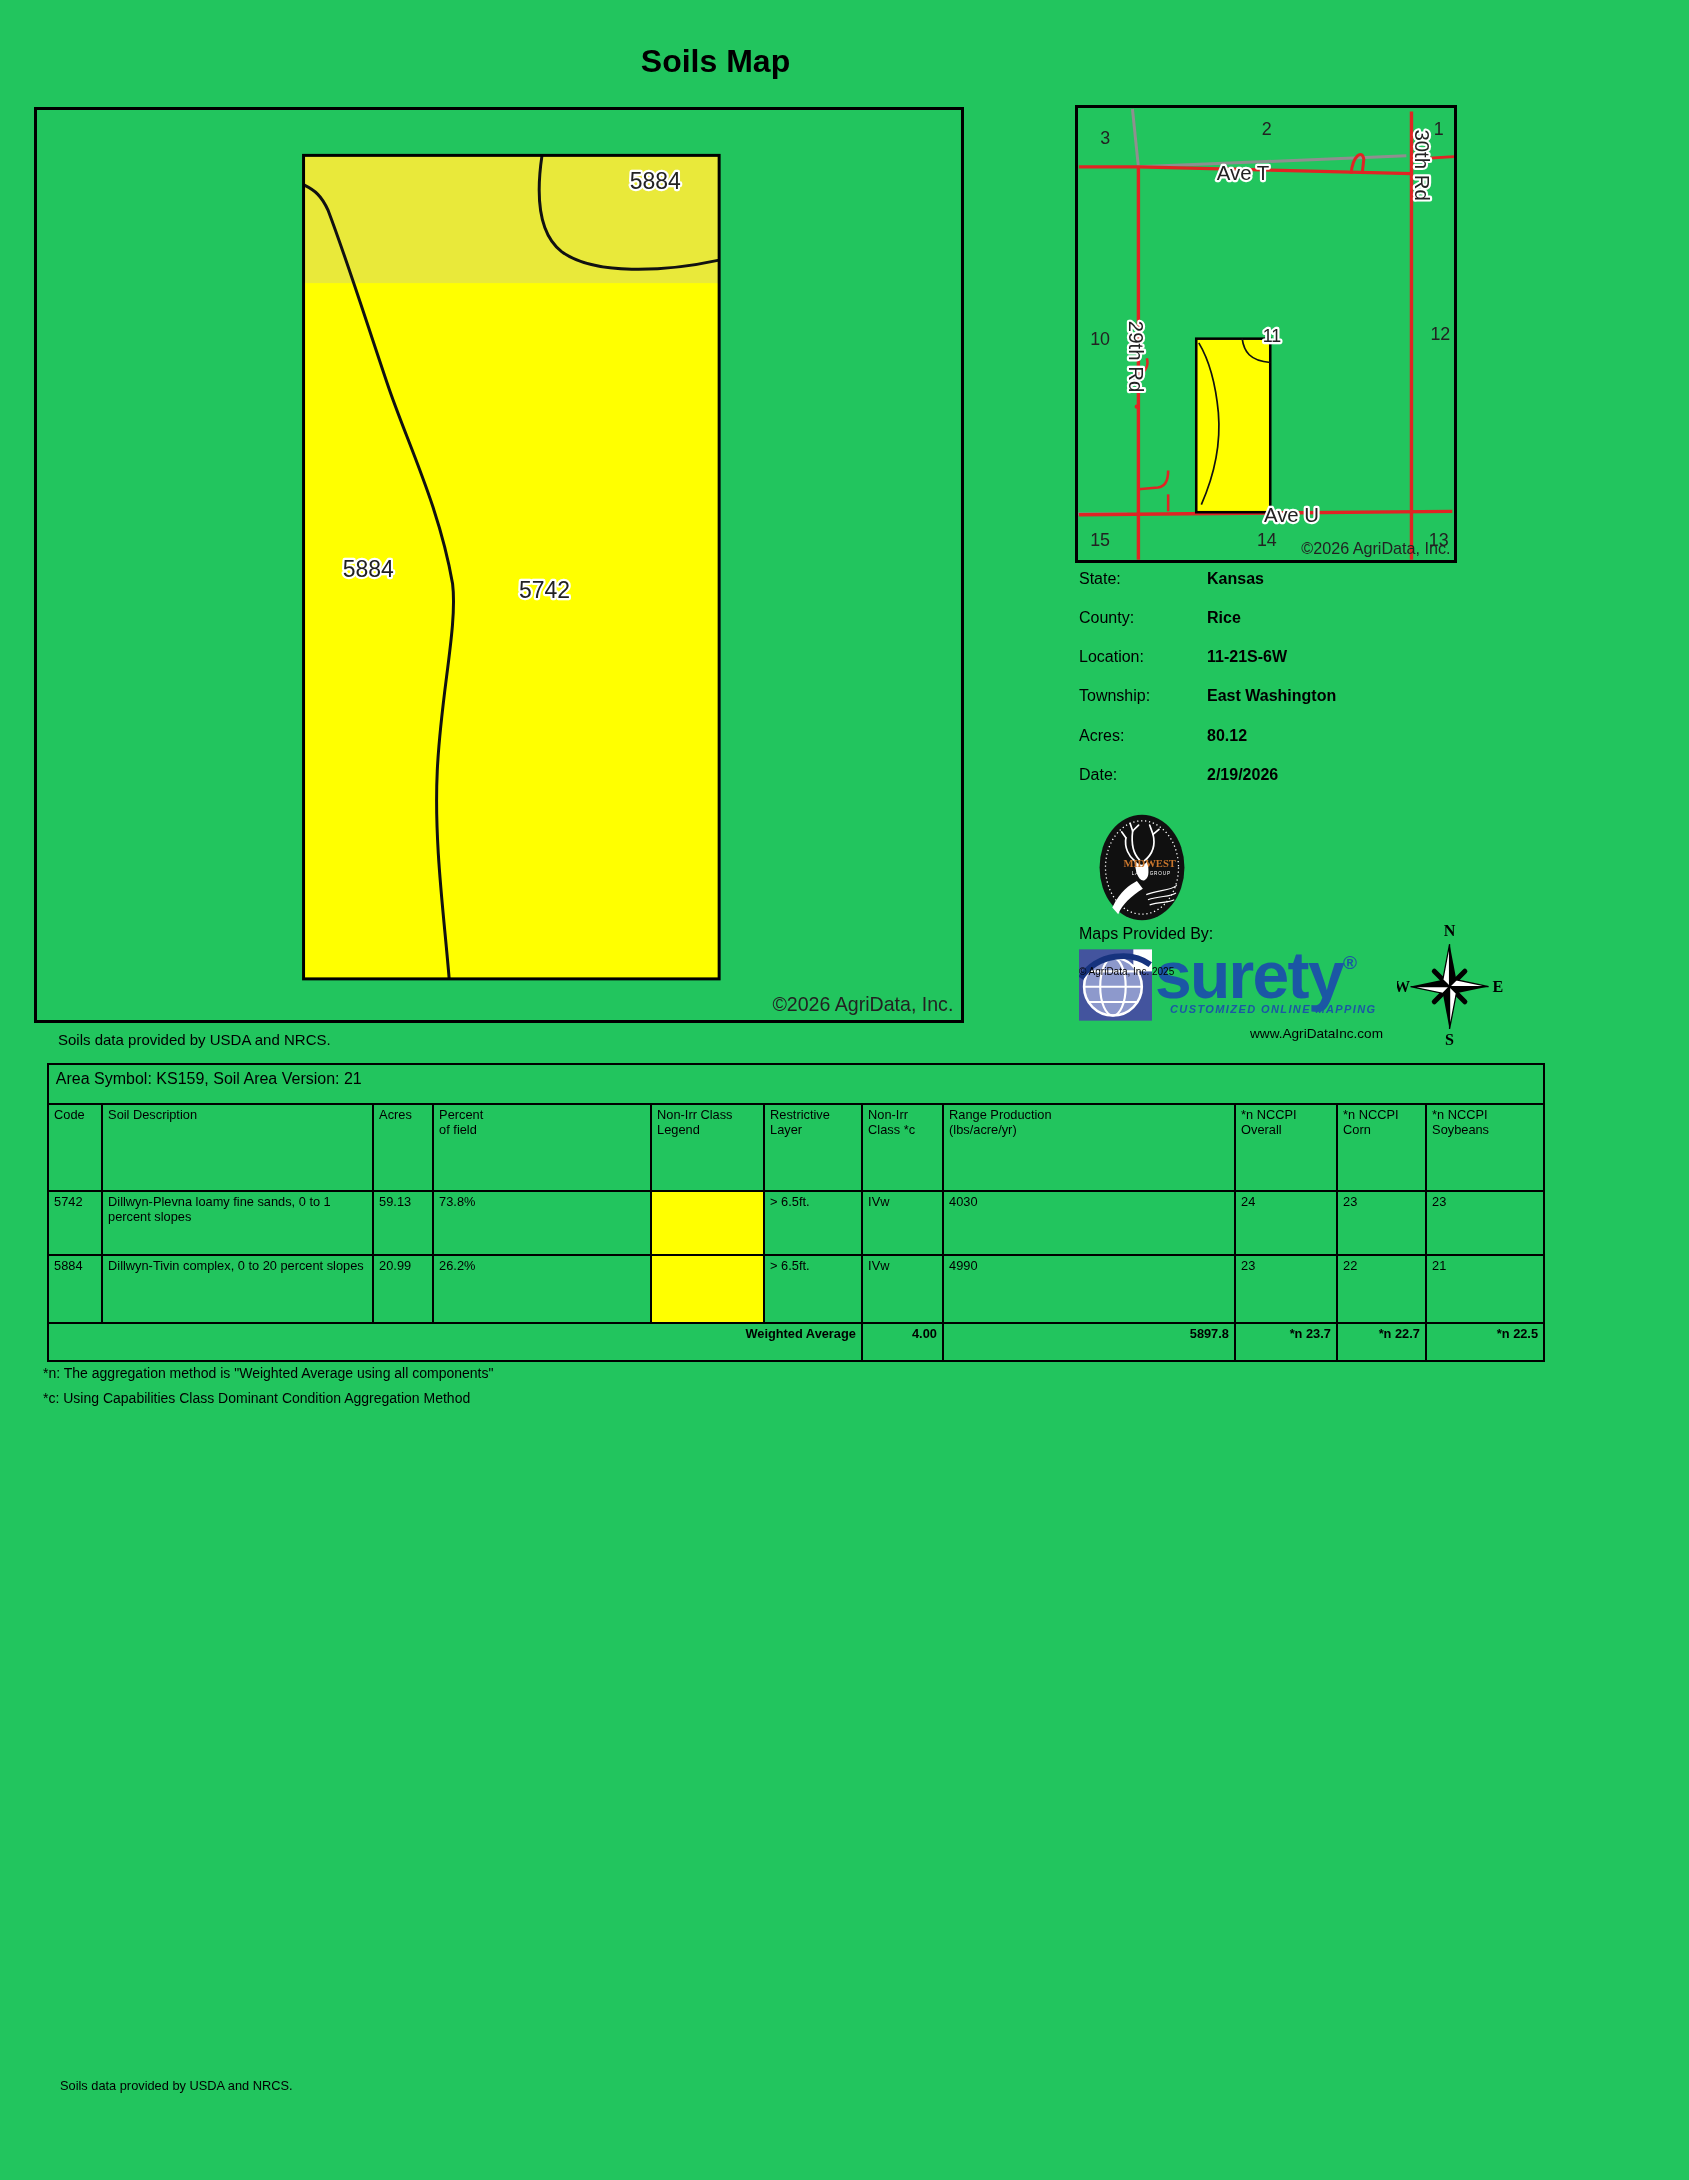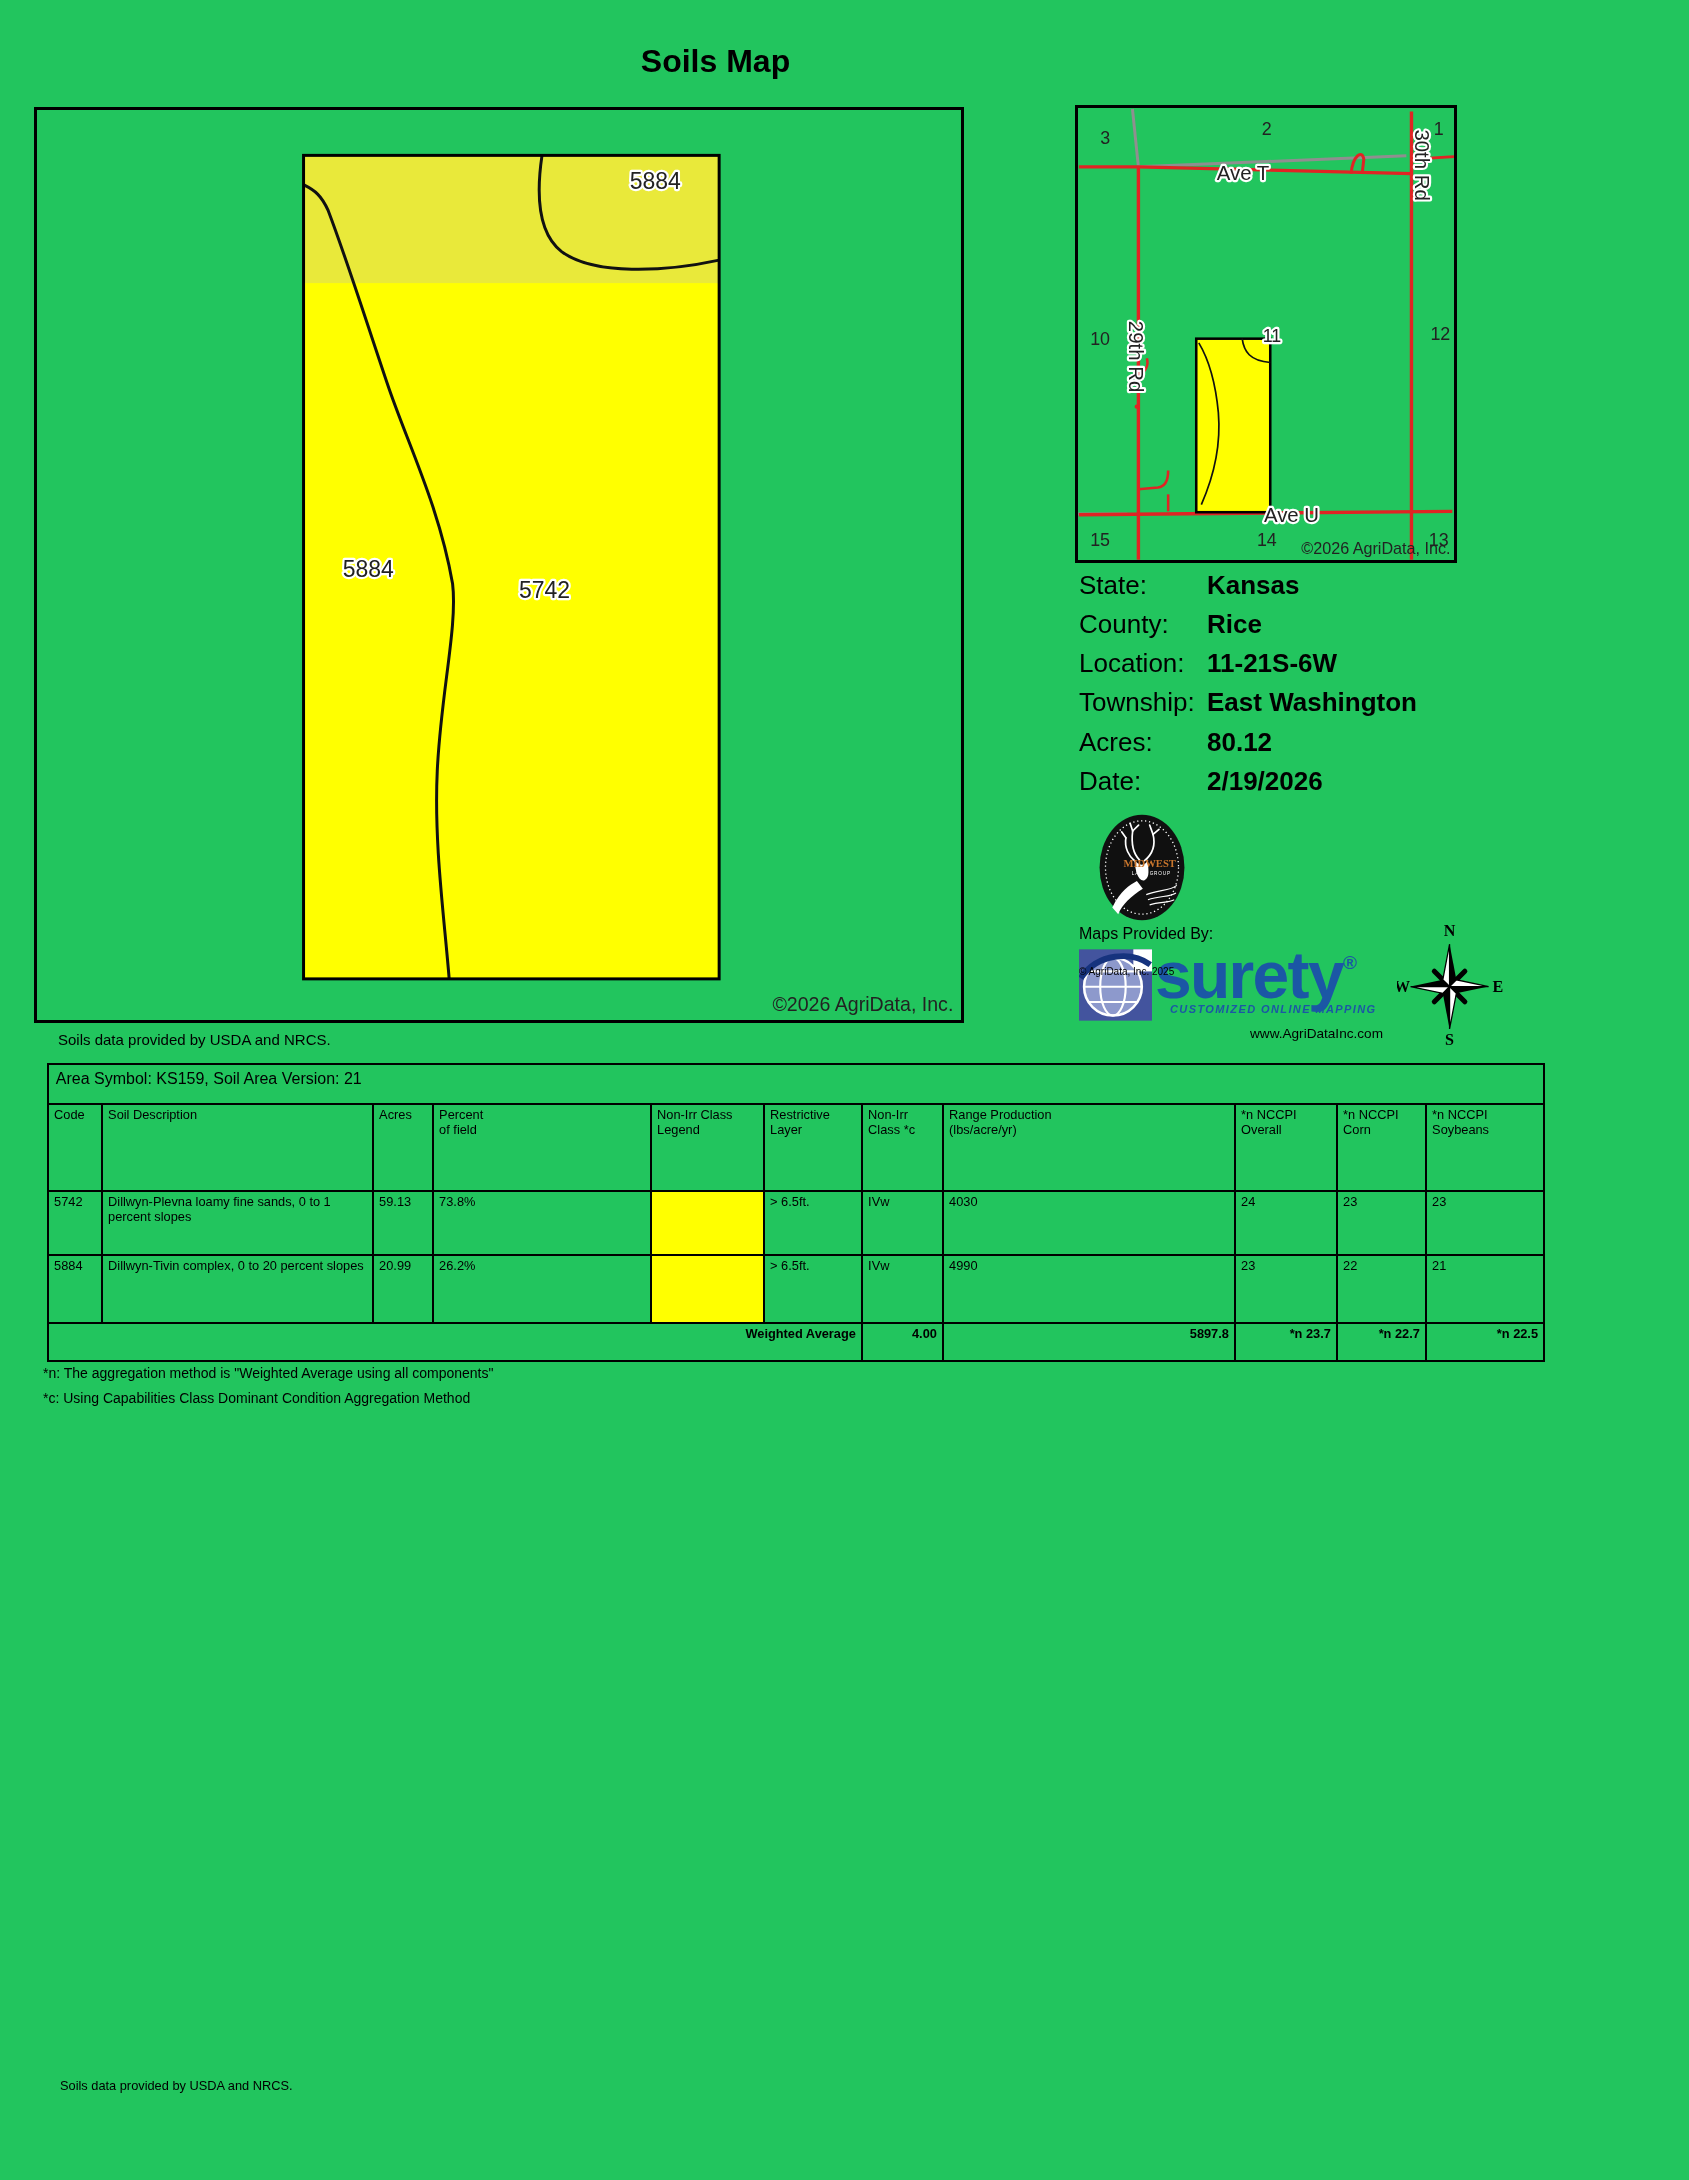--- a/index.html
+++ b/index.html
@@ -7,21 +7,21 @@
     position:relative; width:1689px; height:2181px; background:#22c55e;
     font-family:"Liberation Sans", sans-serif; color:#000; overflow:hidden;
   }
   .abs { position:absolute; }
   .page-title { font-size:32px; font-weight:bold; text-align:center; }
   .map-box { left:34px; top:107px; width:924px; height:910px; border:3.4px solid #000; }
   .locator-box { left:1075px; top:105px; width:376px; height:452px; border:3.4px solid #000; }
   svg { display:block; }
   .svg-label { font-family:"Liberation Sans", sans-serif; fill:#222; }
   .halo { paint-order:stroke; stroke:#ffffff; stroke-width:5px; stroke-linejoin:round; }
-  .info-row { position:absolute; left:1079px; width:477px; height:29px; font-size:26px; }
+  .info-row { position:absolute; left:1079px; width:477px; height:29px; font-size:16px; }
   .info-label { position:absolute; left:0; }
   .info-value { position:absolute; left:128px; font-weight:bold; white-space:nowrap; }
   .maps-provided { left:1079px; top:925px; font-size:16px; }
   .surety-word { left:1155px; top:942px; font-size:66px; font-weight:bold; color:#1b57a5; letter-spacing:-1.7px; line-height:1; }
   .surety-reg { font-size:19px; vertical-align:29px; letter-spacing:0; }
   .surety-tag { left:1170px; top:1003px; font-size:11px; font-weight:bold; color:#1b57a5; letter-spacing:1.4px;font-style:italic; }
   .agri-copy { left:1079px; top:966px; font-size:10px; }
   .agri-web { left:1250px; top:1026px; font-size:13.6px; }
   .usda-note { left:58px; top:1031px; font-size:15px; }
   .usda-note-bottom { left:60px; top:2078px; font-size:12.8px; }

